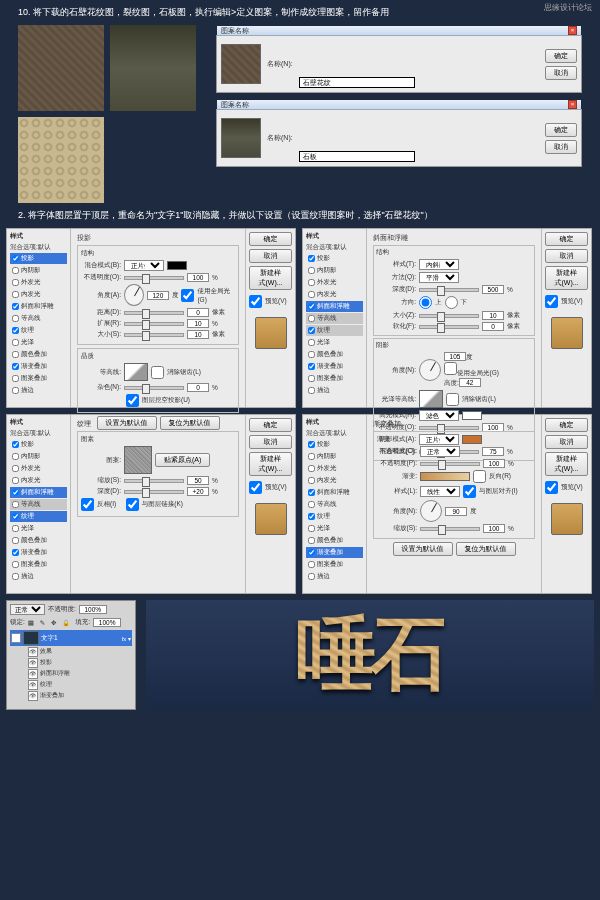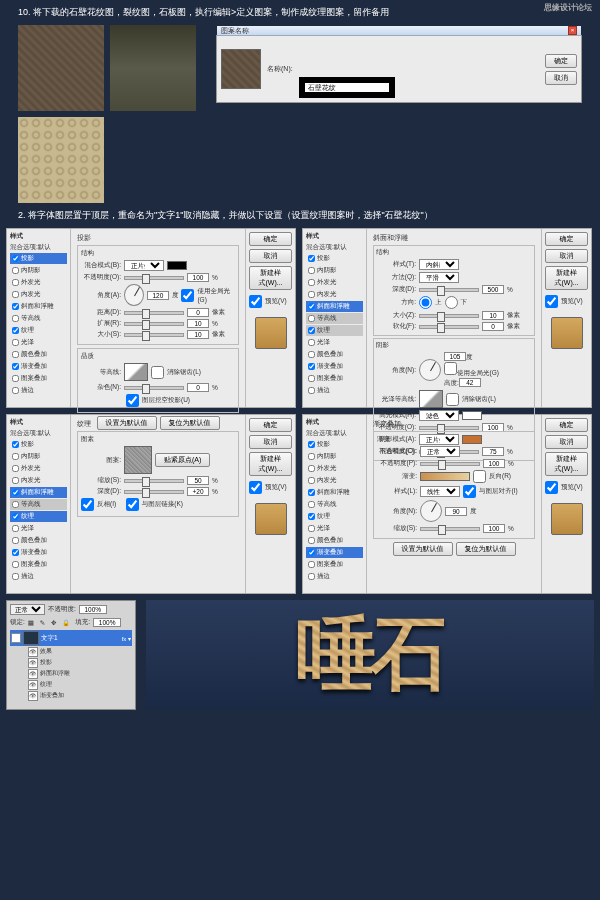--- a/index.html
+++ b/index.html
@@ -5,38 +5,38 @@
   * { box-sizing: border-box; margin: 0; padding: 0; }
   body {
     width: 600px;
     height: 900px;
     background: #1e2a3f;
     font-family: "Microsoft YaHei", sans-serif;
     font-size: 7px;
     color: #333;
     overflow: hidden;
   }
-  .watermark { position: absolute; top: 2px; right: 8px; color: #aaa; font-size: 8px; font-weight: bold; }
+  .watermark { position: absolute; top: 2px; right: 8px; color: #aaa; font-size: 8px; }
   .step-text { color: #fff; font-size: 9px; margin: 6px 18px; }
   
   .section10 { display: flex; gap: 8px; padding: 0 18px; }
   .textures { display: flex; flex-wrap: wrap; gap: 6px; width: 190px; }
   .tex-swatch { width: 86px; height: 86px; }
   .tex1 { background: repeating-linear-gradient(45deg,#6a5a4a,#5a4a3a 3px,#6a5a4a 6px); }
   .tex2 { background: linear-gradient(#3a3a2a,#5a5a4a,#4a4a3a); }
   .tex3 { background: radial-gradient(circle,#c8b890 2px,#a89870 3px,#c8b890 5px); background-size:12px 12px; }
   
   .pattern-dialogs { flex: 1; display: flex; flex-direction: column; gap: 6px; }
   .pattern-dialog { background: #ebebeb; border: 1px solid #999; display: flex; align-items: center; padding: 4px; gap: 6px; position: relative; }
   .pattern-dialog .title { position: absolute; top: -10px; left: 0; right: 0; background: linear-gradient(#e8f0fa,#c8d8f0); font-size: 7px; padding: 1px 4px; border-bottom:1px solid #9ab; height:10px; display:flex; justify-content:space-between; align-items:center; }
   .pattern-dialog .close { width:9px; height:9px; background:#e05040; border:1px solid #a03020; color:#fff; font-size:6px; text-align:center; line-height:7px; }
   .pattern-dialog { margin-top:10px; }
   .pat-preview { width: 40px; height: 40px; border:1px solid #666; }
   .pat-label { font-size:7px; }
-  .pat-input { border:6px solid #000000; background:#fff; padding:1px 3px; width:96px; font-size:7px;margin-top:37px; }
+  .pat-input { border:1px solid #000000; background:#fff; padding:1px 3px; width:116px; font-size:7px;margin-top:37px; }
   .pat-btns { display:flex; flex-direction:column; gap:3px; margin-left:auto; }
   .win-btn { background:linear-gradient(#f8f8f8,#dcdcdc); border:1px solid #888; padding:1px 8px; font-size:7px; border-radius:2px; }
 
   .section11 { display:flex; flex-wrap:wrap; gap:6px; padding:0 6px; margin-top:6px; }
   .style-dialog { background:#ebebeb; border:1px solid #aaa; width:290px; height:180px; display:flex; font-size:6.5px; }
   .style-list { width:64px; border-right:1px solid #bbb; padding:3px; }
   .style-list .hdr { font-weight:bold; margin-bottom:2px; }
   .style-list .sub { color:#444; margin:1px 0; }
   .style-item { padding:1px 2px; margin:1px 0; display:flex; align-items:center; gap:2px; }
   .style-item input { width:7px; height:7px; }
@@ -92,20 +92,33 @@
           <span class="close">×</span>
         </div>
       <div class="pat-preview tex1"></div>
       <span class="pat-label">名称(N):</span>
       <input class="pat-input" value="石壁花纹" style="">
       <div class="pat-btns">
         <button class="win-btn">确定</button>
         <button class="win-btn">取消</button>
       </div>
     </div>
+    <div class="pattern-dialog">
+      <div class="title">
+          <span>图案名称</span>
+          <span class="close">×</span>
+        </div>
+      <div class="pat-preview tex2"></div>
+      <span class="pat-label">名称(N):</span>
+      <input class="pat-input" value="石板" style="">
+      <div class="pat-btns">
+        <button class="win-btn">确定</button>
+        <button class="win-btn">取消</button>
+      </div>
+    </div>
   </div>
 </div>
 
 <div class="step-text">2. 将字体图层置于顶层，重命名为"文字1"取消隐藏，并做以下设置（设置纹理图案时，选择"石壁花纹"）</div>
 
 <div class="section11">
 
   <div class="style-dialog">
     <div class="style-list">
       <div class="hdr">样式</div>

